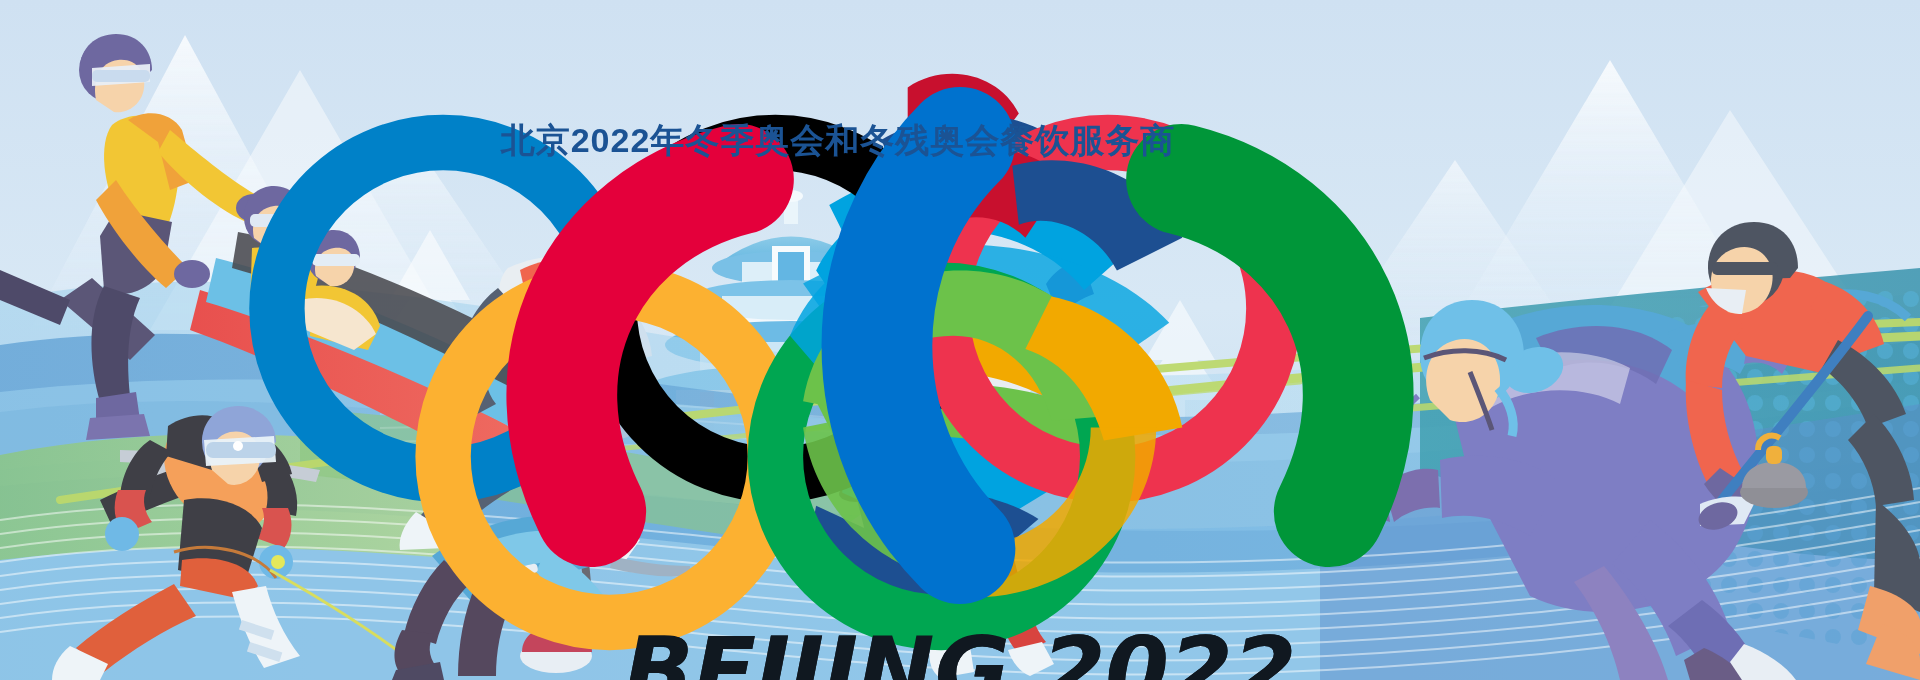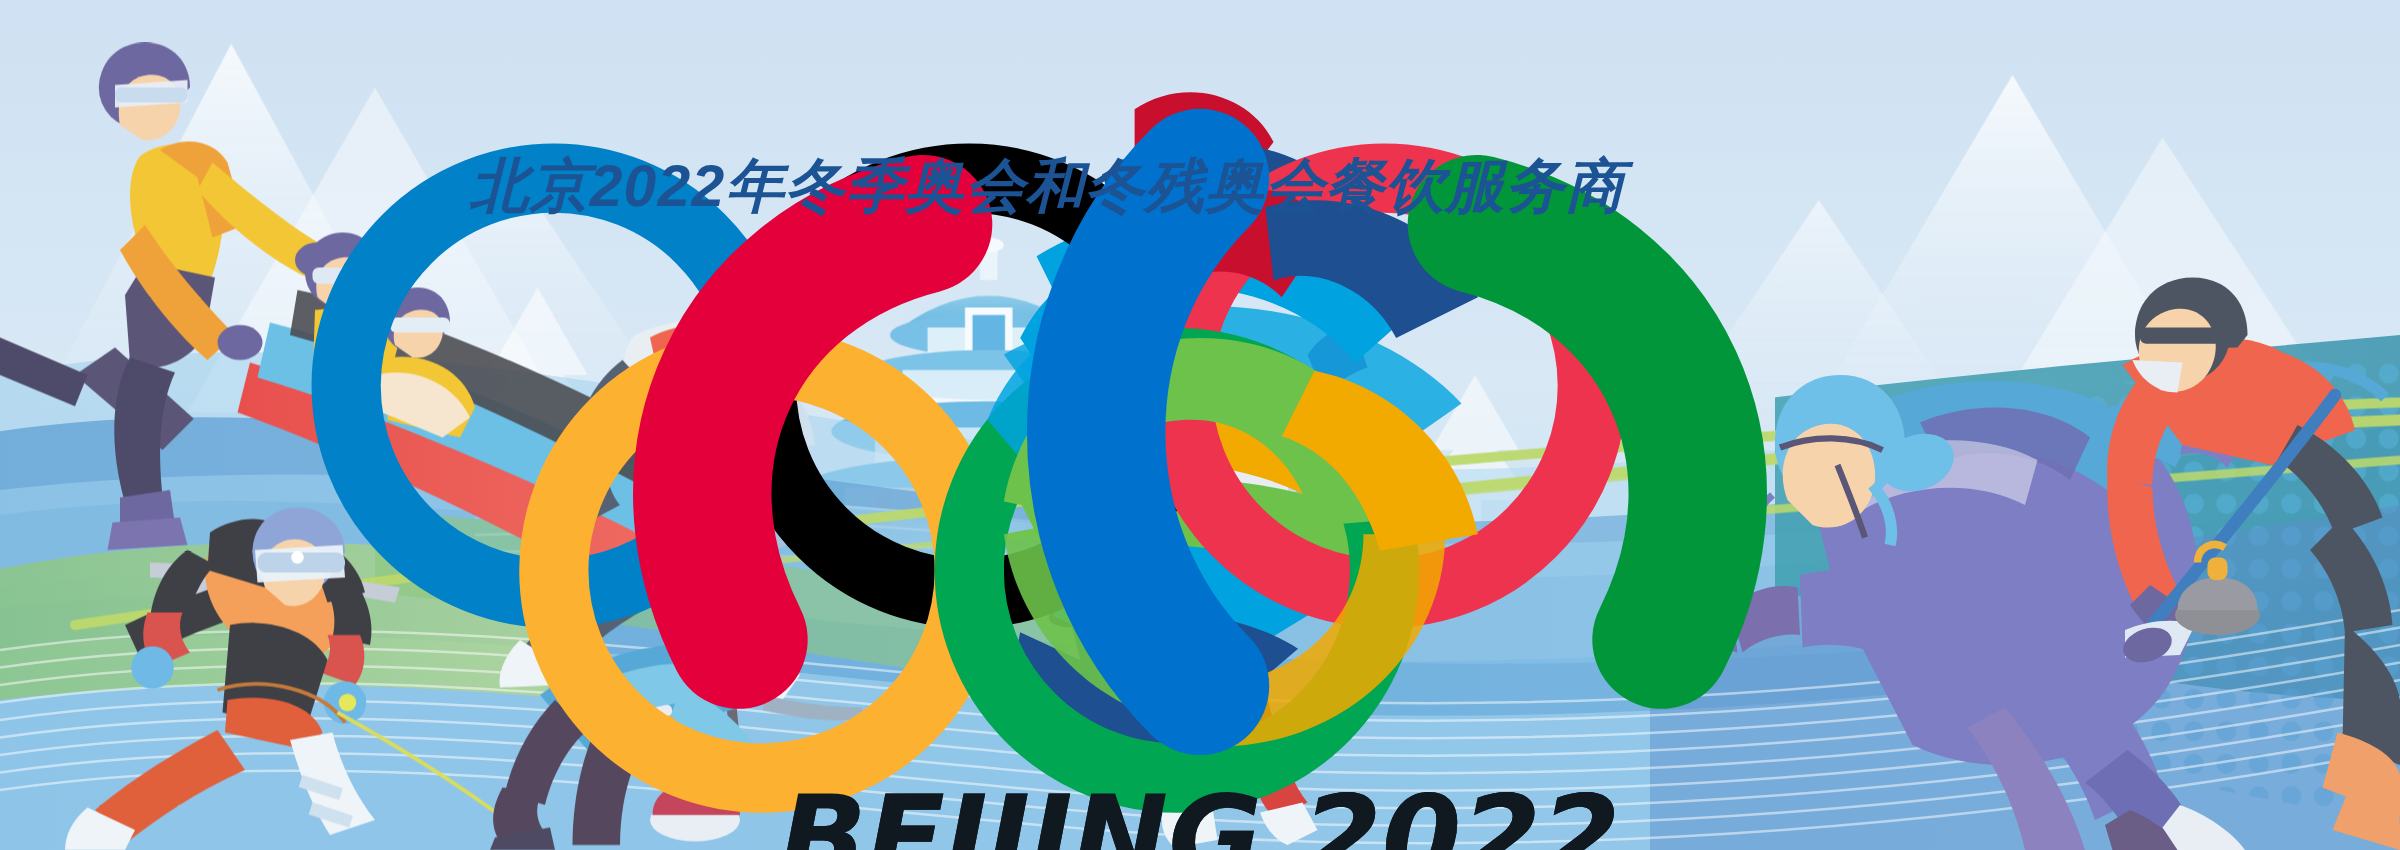--- a/index.html
+++ b/index.html
@@ -7,22 +7,22 @@
     position:relative;width:1920px;height:680px;overflow:hidden;
     font-family:"Liberation Sans","DejaVu Sans",sans-serif;
     background:linear-gradient(180deg,#cfe1f2 0%,#d2e2f1 28%,#d8e7f4 52%,#cfe3f3 74%,#c6def1 100%);
   }
   #banner svg{position:absolute;left:0;top:0;width:1920px;height:680px;}
   .emblems{position:absolute;left:0;top:22px;width:1920px;display:flex;justify-content:center;gap:56px;z-index:40;}
   .emblem{width:104px;display:flex;flex-direction:column;align-items:center;}
   .emblem svg{position:static;width:100%;height:auto;}
   .title{
     position:absolute;left:0;top:118px;width:1676px;text-align:center;z-index:45;
-    font-size:47px;font-weight:bold;color:#1b5394;letter-spacing:1px;
-    font-family:"Liberation Sans","DejaVu Sans",sans-serif;white-space:nowrap;font-style:italic;
+    font-size:34px;font-weight:bold;color:#1b5394;letter-spacing:1px;
+    font-family:"Liberation Sans","DejaVu Sans",sans-serif;white-space:nowrap;
   }
 </style>
 </head>
 <body>
 
 <div id="banner">
 
   <svg viewBox="0 0 1920 680" preserveAspectRatio="none">
     <defs>
       <linearGradient id="sky" x1="0" y1="0" x2="0" y2="1">

